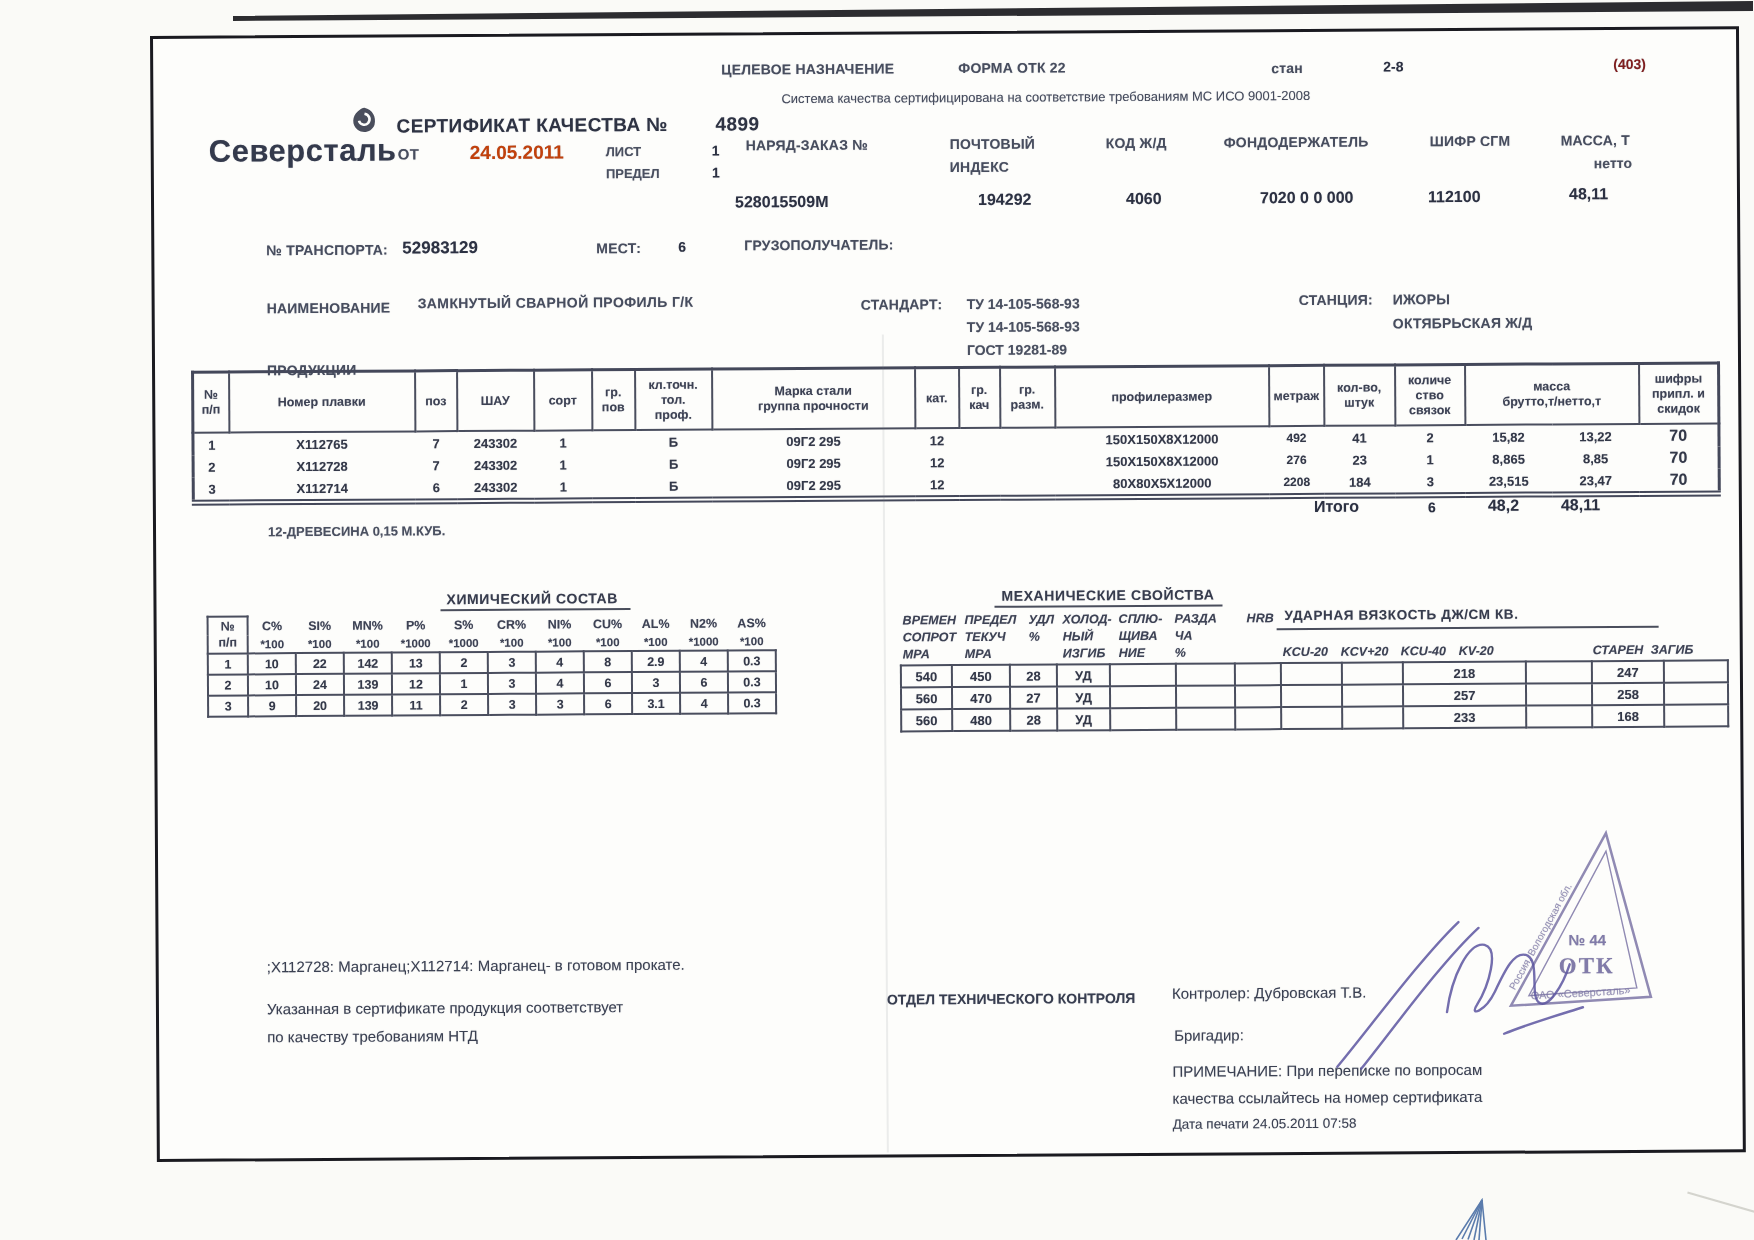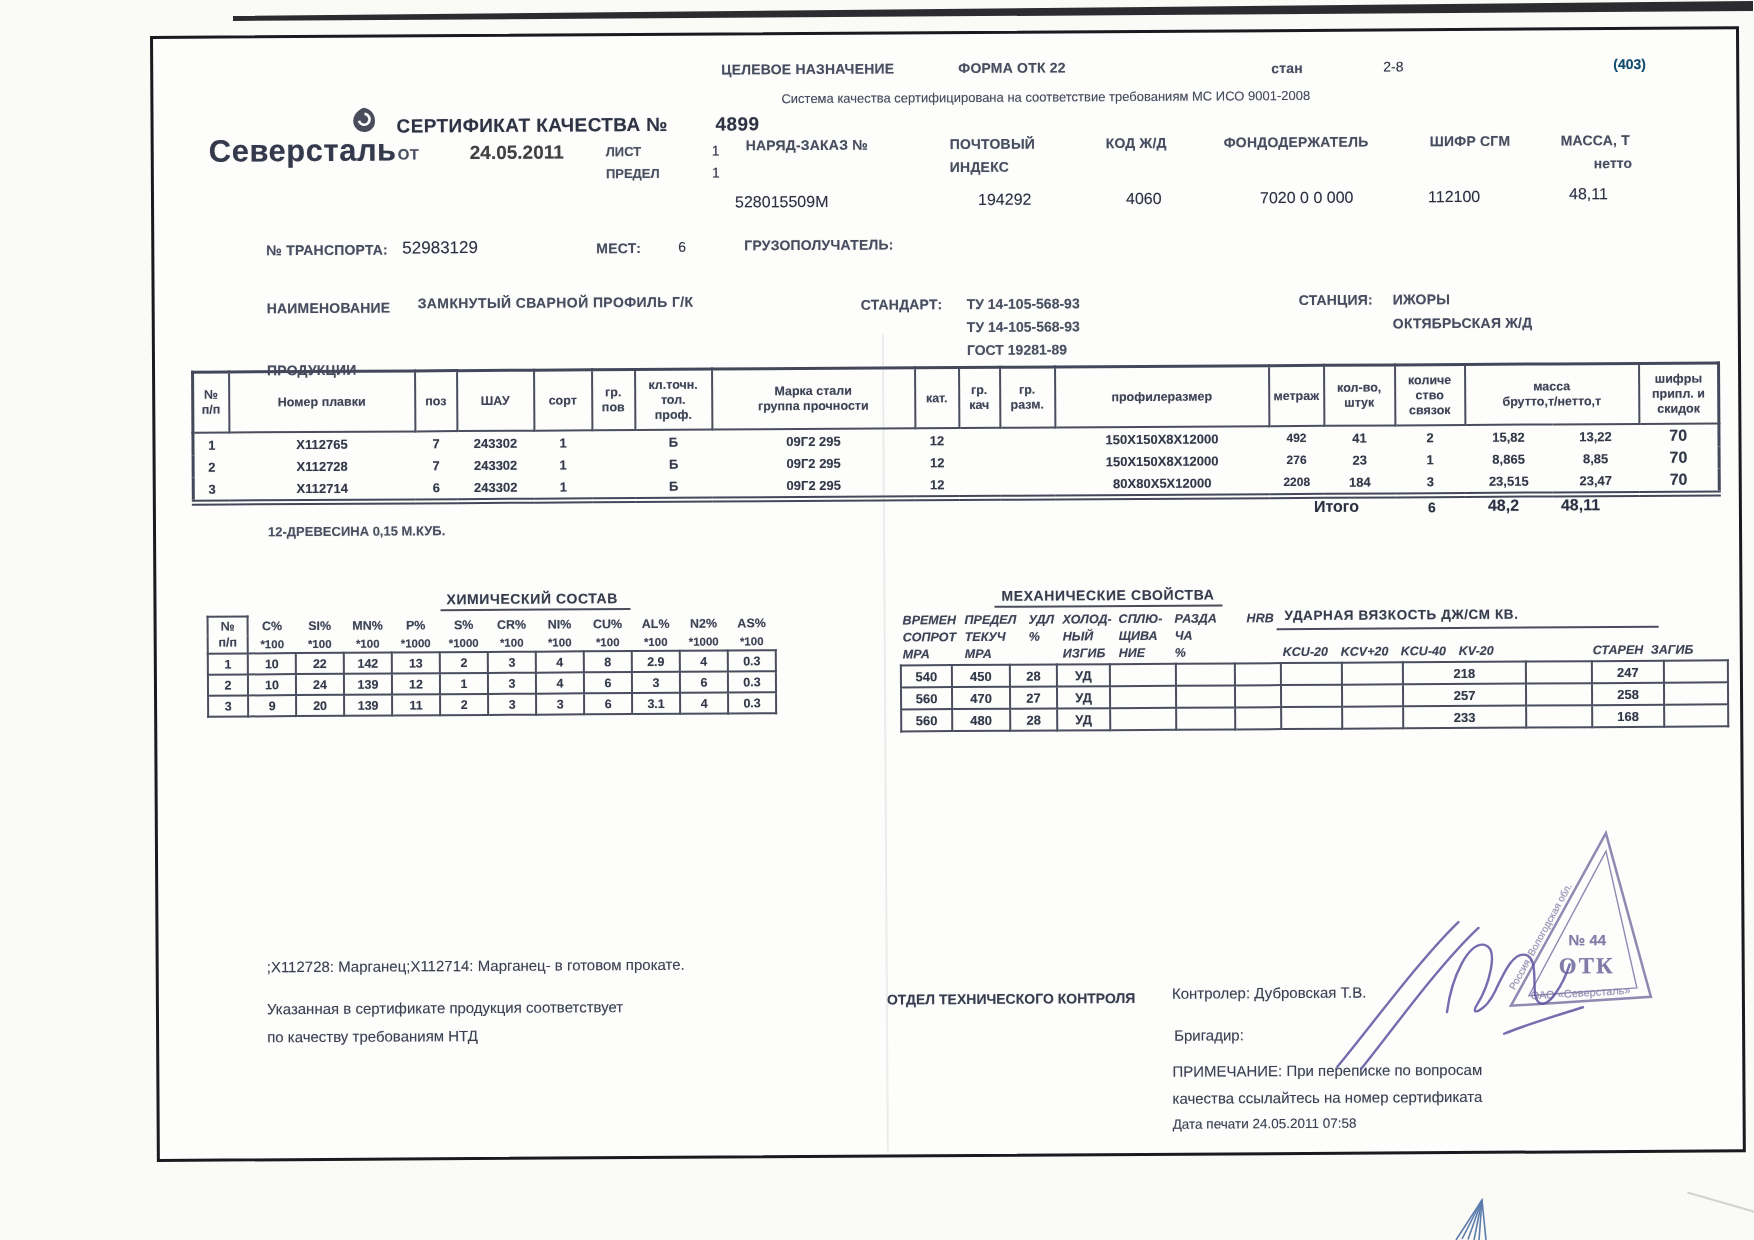--- a/index.html
+++ b/index.html
@@ -4,21 +4,21 @@
 <style>
   html,body{margin:0;padding:0}
   body{width:1754px;height:1240px;position:relative;overflow:hidden;
        background:#fafaf7;font-family:"Liberation Sans",sans-serif;color:#3c4150;}
   .frame{position:absolute;left:150px;top:36px;width:1583px;height:1120px;
          background:#fdfdfb;border:3px solid #1a1a20;
          transform:rotate(-0.35deg);transform-origin:0 0;overflow:hidden;}
   .t{position:absolute;white-space:nowrap;}
   .lbl{font-size:14px;font-weight:700;color:#474d5e;letter-spacing:.2px;}
   .lbl-s{font-size:13px;font-weight:700;color:#4a5060;}
-  .val{font-weight:400;color:#2c3142;font-size:16px;text-align:center;}
+  .val{font-weight:700;color:#2c3142;font-size:16px;text-align:center;}
   .soft{text-shadow:0 0 1px rgba(70,75,100,.35);}
   .brand{font-size:31px;font-weight:700;color:#343a4c;letter-spacing:.5px;}
   .title{font-size:19px;font-weight:700;color:#2e3343;letter-spacing:.4px;}
   .underline{position:absolute;height:2px;background:#4a4e5c;}
   table{border-collapse:collapse;table-layout:fixed;position:absolute;}
   .main-table{left:36px;top:332px;width:1526px;border:3px solid #44485a;border-bottom:6px double #44485a;}
   .main-table th{border:2px solid #4a4e5e;font-size:12.5px;font-weight:700;color:#3d4254;
                  white-space:pre-line;text-align:center;vertical-align:middle;height:56px;
                  padding:1px 0;line-height:1.2;}
   .main-table td{border:none;font-size:13px;font-weight:700;color:#333848;text-align:center;height:22px;padding:0;}
@@ -47,32 +47,32 @@
 <svg width="1754" height="26" style="left:0;top:0;">
   <polygon points="233,16 1150,7 1753,1 1753,11 1150,15 233,21" fill="#1a1a1e" opacity="0.92"></polygon>
 </svg>
 
 <div class="frame soft">
 
   <div class="t lbl" style="left:568px;top:26px;">ЦЕЛЕВОЕ НАЗНАЧЕНИЕ</div>
   <div class="t lbl" style="left:805px;top:26px;">ФОРМА ОТК 22</div>
   <div class="t lbl" style="left:1118px;top:28px;">стан</div>
   <div class="t val" style="left:1230px;top:27px;font-size:14px;">2-8</div>
-  <div class="t" style="left:1460px;top:26px;font-size:14px;font-weight:700;color:#0c4a6e;">(403)</div>
+  <div class="t" style="left:1460px;top:26px;font-size:14px;font-weight:700;color:#7f1d1d;">(403)</div>
   <div class="t" style="left:628px;top:56px;font-size:13px;color:#454b5c;">Система качества сертифицирована на соответствие требованиям МС ИСО 9001-2008</div>
 
   <svg width="30" height="30" style="left:196px;top:68px;">
     <path d="M15 2 C23 4 27 11 25 19 C22.5 26 14 28.5 8 24 C2 19.5 2.5 10 8.5 5.5 C10.5 3.5 13 2 15 2 Z" fill="#4a4e5c"></path>
     <path d="M15 8 C20 9 21.5 14 18.5 17.5 C15.5 20.5 10.5 19 9.5 15" stroke="#fdfdfb" stroke-width="2.6" fill="none"></path>
   </svg>
   <div class="t brand" style="left:55px;top:95px;">Северсталь</div>
   <div class="t title" style="left:243px;top:78px;">СЕРТИФИКАТ КАЧЕСТВА №</div>
   <div class="t title" style="left:562px;top:78px;">4899</div>
   <div class="t lbl" style="left:244px;top:108px;font-size:15px;">ОТ</div>
-  <div class="t" style="left:316px;top:105px;font-size:19px;font-weight:700;color:#404040;">24.05.2011</div>
+  <div class="t" style="left:316px;top:105px;font-size:19px;font-weight:700;color:#c2410c;">24.05.2011</div>
   <div class="t lbl-s" style="left:452px;top:108px;">ЛИСТ</div>
   <div class="t val" style="left:558px;top:107px;font-size:14px;">1</div>
   <div class="t lbl-s" style="left:452px;top:130px;">ПРЕДЕЛ</div>
   <div class="t val" style="left:558px;top:129px;font-size:14px;">1</div>
 
   <div class="t lbl" style="left:592px;top:102px;">НАРЯД-ЗАКАЗ №</div>
   <div class="t val" style="left:581px;top:158px;">528015509М</div>
   <div class="t lbl" style="left:796px;top:102px;">ПОЧТОВЫЙ</div>
   <div class="t lbl" style="left:796px;top:125px;">ИНДЕКС</div>
   <div class="t val" style="left:824px;top:157px;">194292</div>

